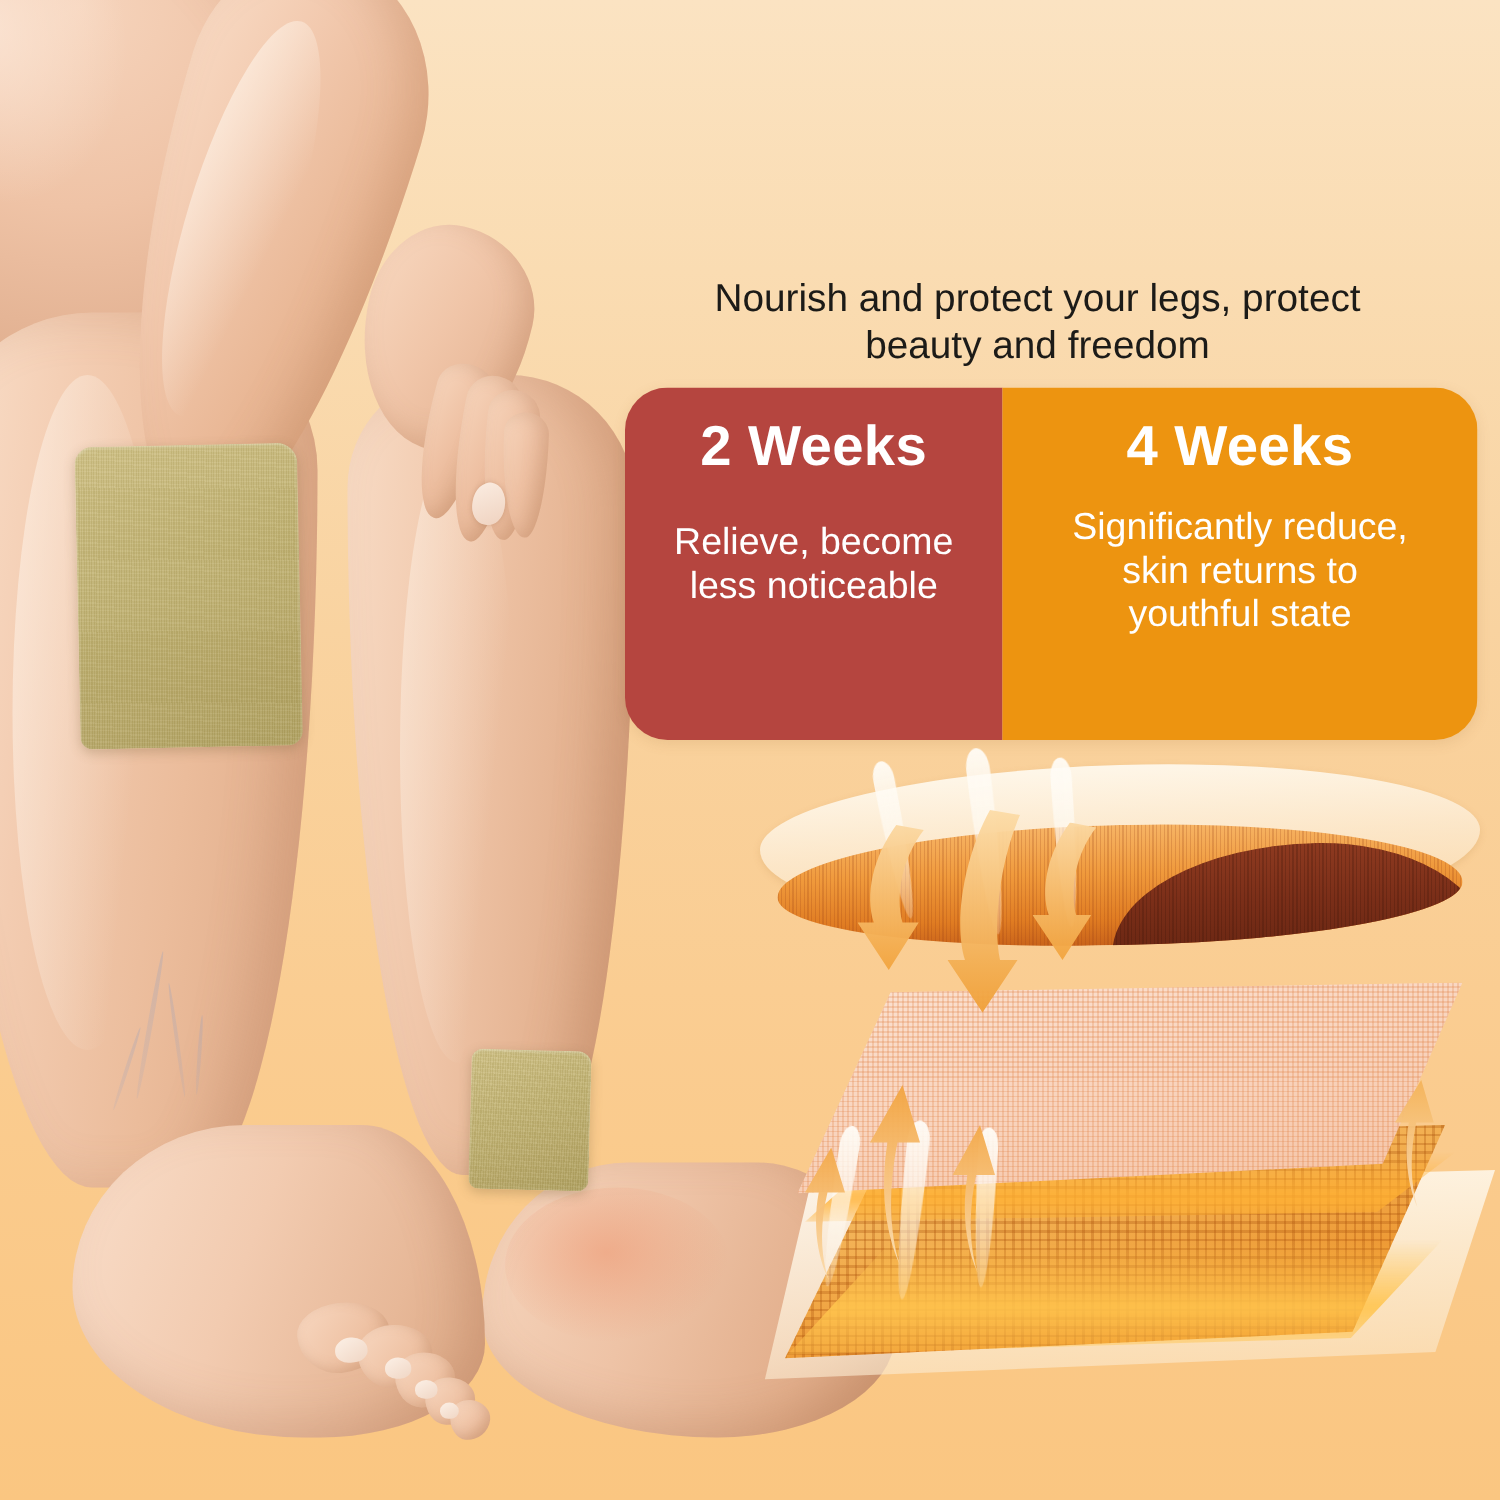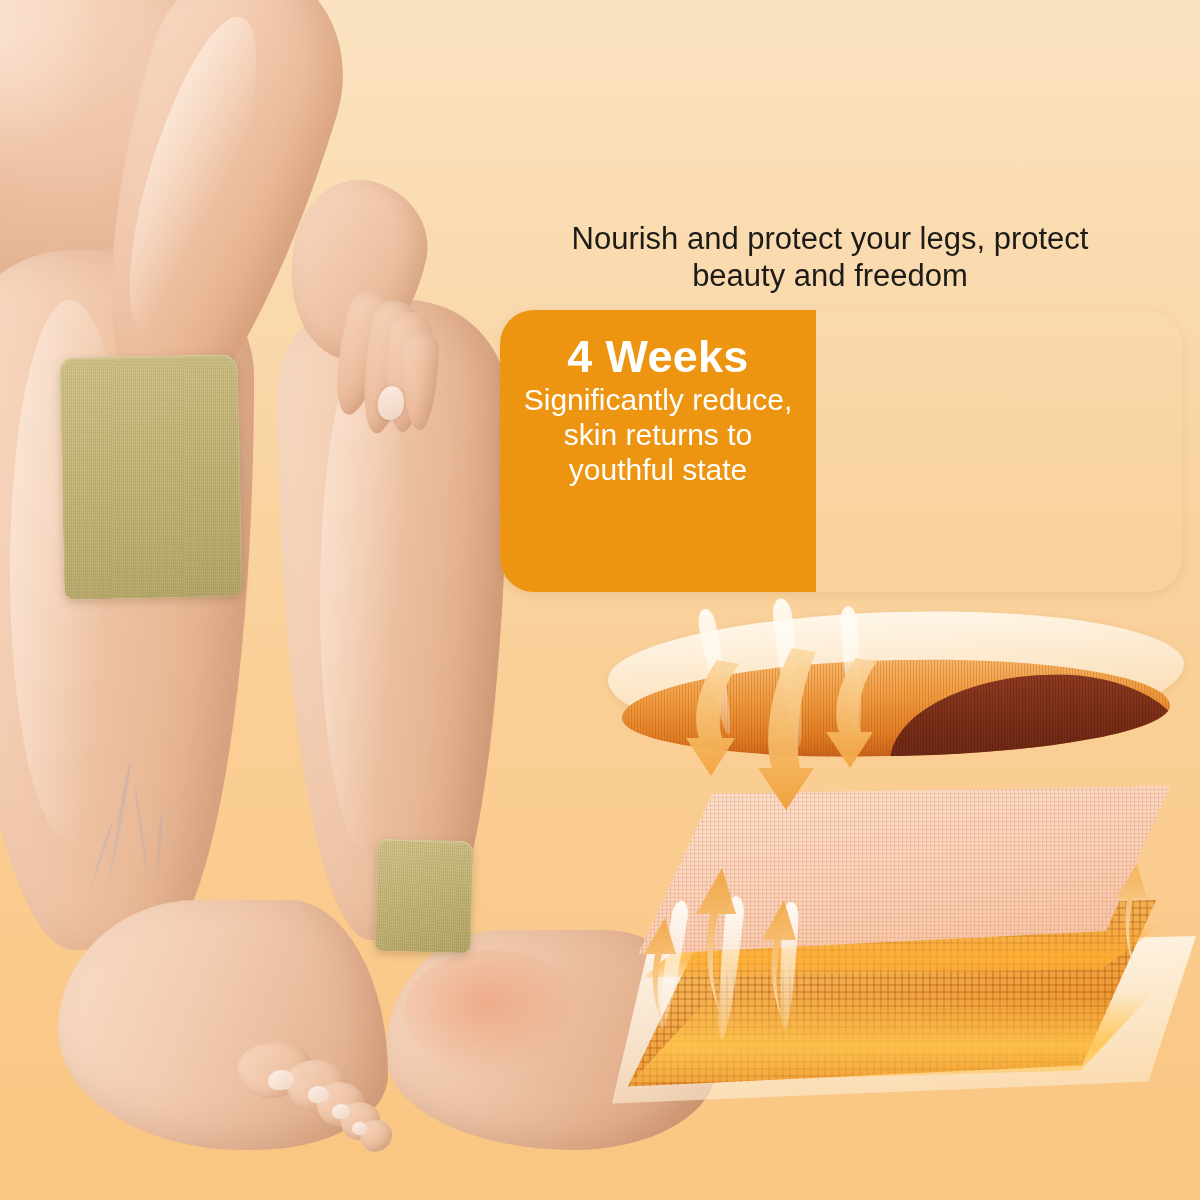--- a/index.html
+++ b/index.html
@@ -228,38 +228,38 @@
     display:flex;
     box-shadow:0 3px 10px rgba(150,100,50,.13);
   }
   .panel {
     display:flex;
     flex-direction:column;
     align-items:center;
     padding-top:22px;
   }
   .panel.left  { width:302px; background:#B5453F; }
-  .panel.right { width:316px; background:#ED9410; }
+  .panel.right { width:380px; background:#ED9410; }
   .panel-title {
     color:#FFFFFF;
     font-size:45px;
     font-weight:700;
     line-height:1.1;
     letter-spacing:.3px;
   }
   .panel-body {
     color:#FFFFFF;
     font-size:30px;
     line-height:1.17;
     text-align:center;
     white-space:pre-line;
     padding:0 12px;
   }
   .panel.left  .panel-body { margin-top:34px; }
-  .panel.right .panel-body { }
+  .panel.right .panel-body { margin-top:22px; }
 
   
   .diagram { position:absolute; left:600px; top:600px; width:600px; height:530px; }
 
   
   .film-top {
     position:absolute; left:8px; top:12px;
     width:576px; height:130px;
     border-radius:50% 50% 50% 50% / 46% 46% 54% 54%;
     background:linear-gradient(178deg, rgba(255,252,244,.92) 0%, rgba(253,240,220,.72) 48%, rgba(250,226,190,.42) 100%);
@@ -386,20 +386,25 @@
     <div class="patch patch-calf"></div>
     <div class="patch patch-ankle"></div>
   </div>
 
 
   <div class="subtitle">Nourish and protect your legs, protect
 beauty and freedom</div>
 
   <div class="compare-box">
 
+    <div class="panel left">
+      <div class="panel-title">2 Weeks</div>
+      <div class="panel-body">Relieve, become
+less noticeable</div>
+    </div>
 
     <div class="panel right">
       <div class="panel-title">4 Weeks</div>
       <div class="panel-body">Significantly reduce,
 skin returns to
 youthful state</div>
     </div>
 
   </div>
 

